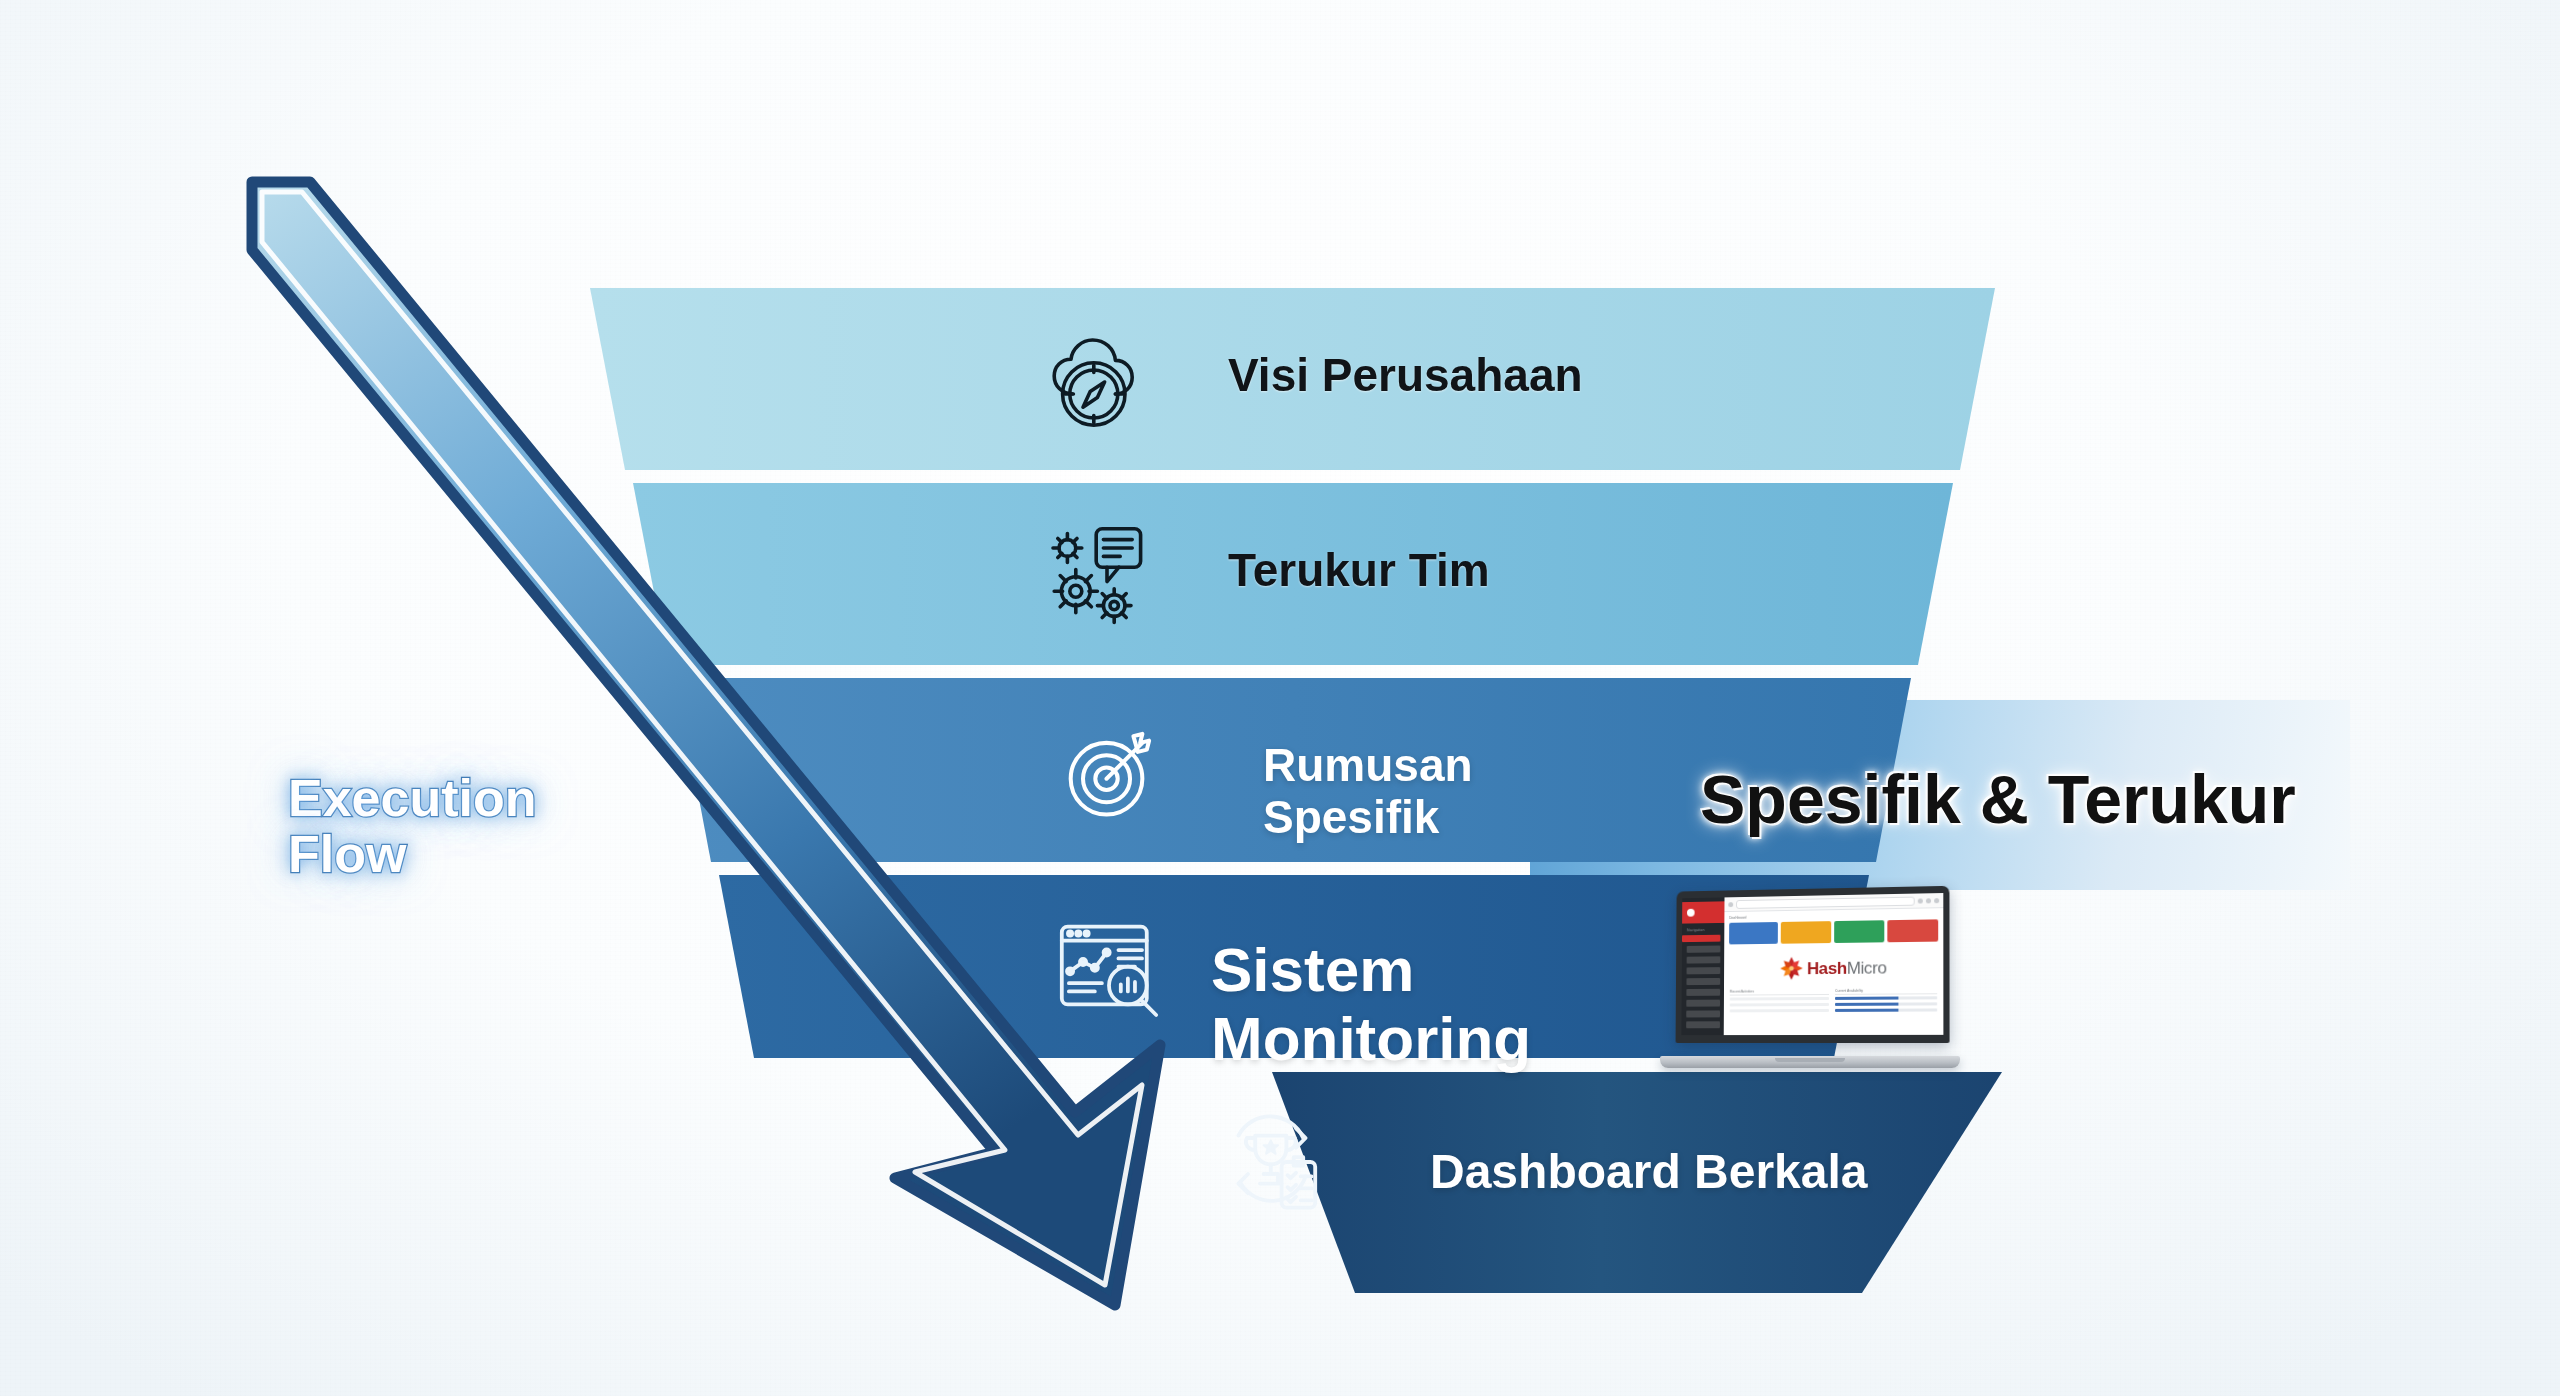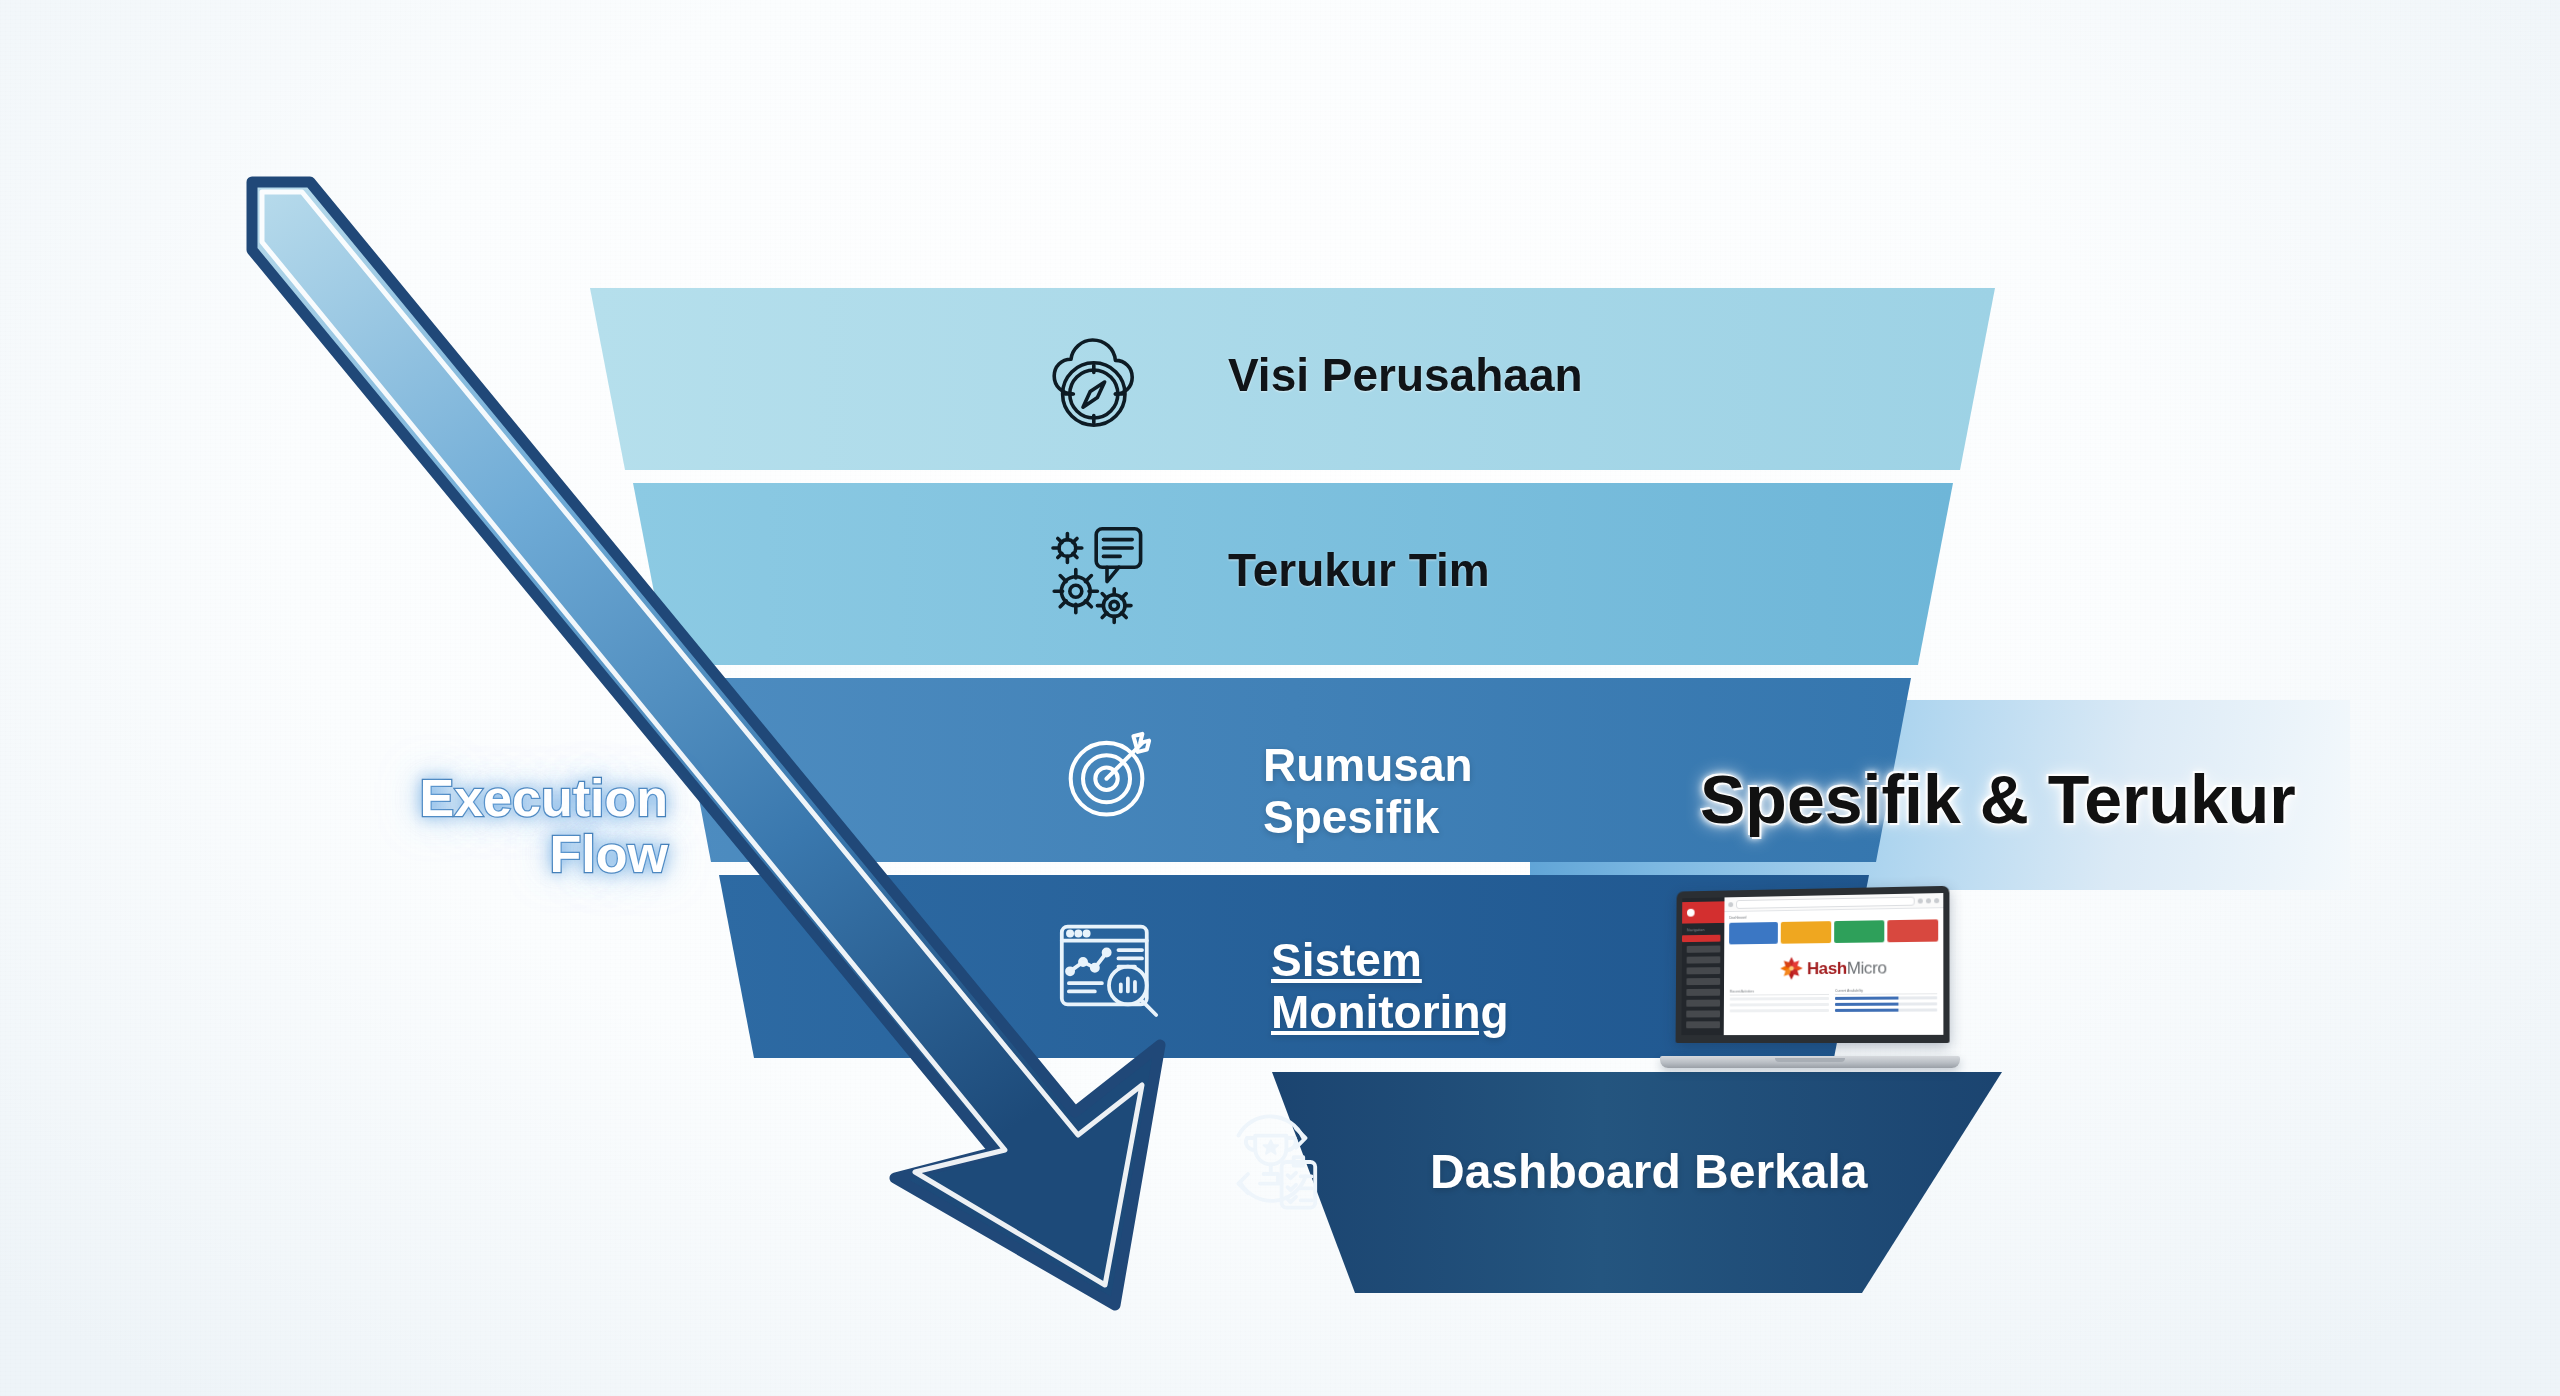--- a/index.html
+++ b/index.html
@@ -75,21 +75,21 @@
   .stage-label.light { color: #ffffff; text-shadow: 0 2px 6px rgba(0,0,0,.18); }
 
   .stage-icon { position: absolute; pointer-events: none; }
 
   
   .flow-label {
     position: absolute;
     left: 288px;
     top: 770px;
     width: 380px;
-    text-align: right;
+    text-align: left;
     font-size: 52px;
     font-weight: 700;
     line-height: 1.08;
     color: #ffffff;
     -webkit-text-stroke: 2.5px #2e6ba8;
     paint-order: stroke fill;
     text-shadow:
       0 0 14px rgba(110,170,225,.95),
       0 0 26px rgba(140,190,235,.75),
       0 0 40px rgba(170,210,240,.55);
@@ -262,21 +262,21 @@
         <circle cx="38" cy="49" r="2.6"></circle>
           <circle cx="48" cy="36" r="2.6"></circle>
         <path d="M58 34 h20 M58 41 h20 M58 48 h14"></path>
         <path d="M16 62 h28 M16 69 h22"></path>
         <circle cx="66" cy="64" r="16"></circle>
         <path d="M77 76 L90 89"></path>
         <path d="M60 69 v-6 M66 69 v-11 M72 69 v-8"></path>
       </g>
     </svg>
   </div>
-  <div class="stage-label light" style="left:1271px; top:935px; font-size:46px;text-decoration:underline;">Sistem
+  <div class="stage-label light" style="left:1211px; top:935px; font-size:62px;">Sistem
 Monitoring</div>
 
   <div class="stage-icon" style="left:1212px; top:1102px; width:120px; height:120px;">
     <svg viewBox="0 0 100 100" width="120" height="120">
       <g fill="none" stroke="#eef5fb" stroke-width="3.2" stroke-linecap="round" stroke-linejoin="round">
         <path d="M22 28 A30 30 0 0 1 76 30"></path>
         <path d="M70 22 L78 30 L70 38"></path>
         <path d="M78 62 A30 30 0 0 1 24 68"></path>
         <path d="M30 76 L22 68 L30 60"></path>
         <path d="M36 28 h26 v11 a13 13 0 0 1 -26 0 Z"></path>

